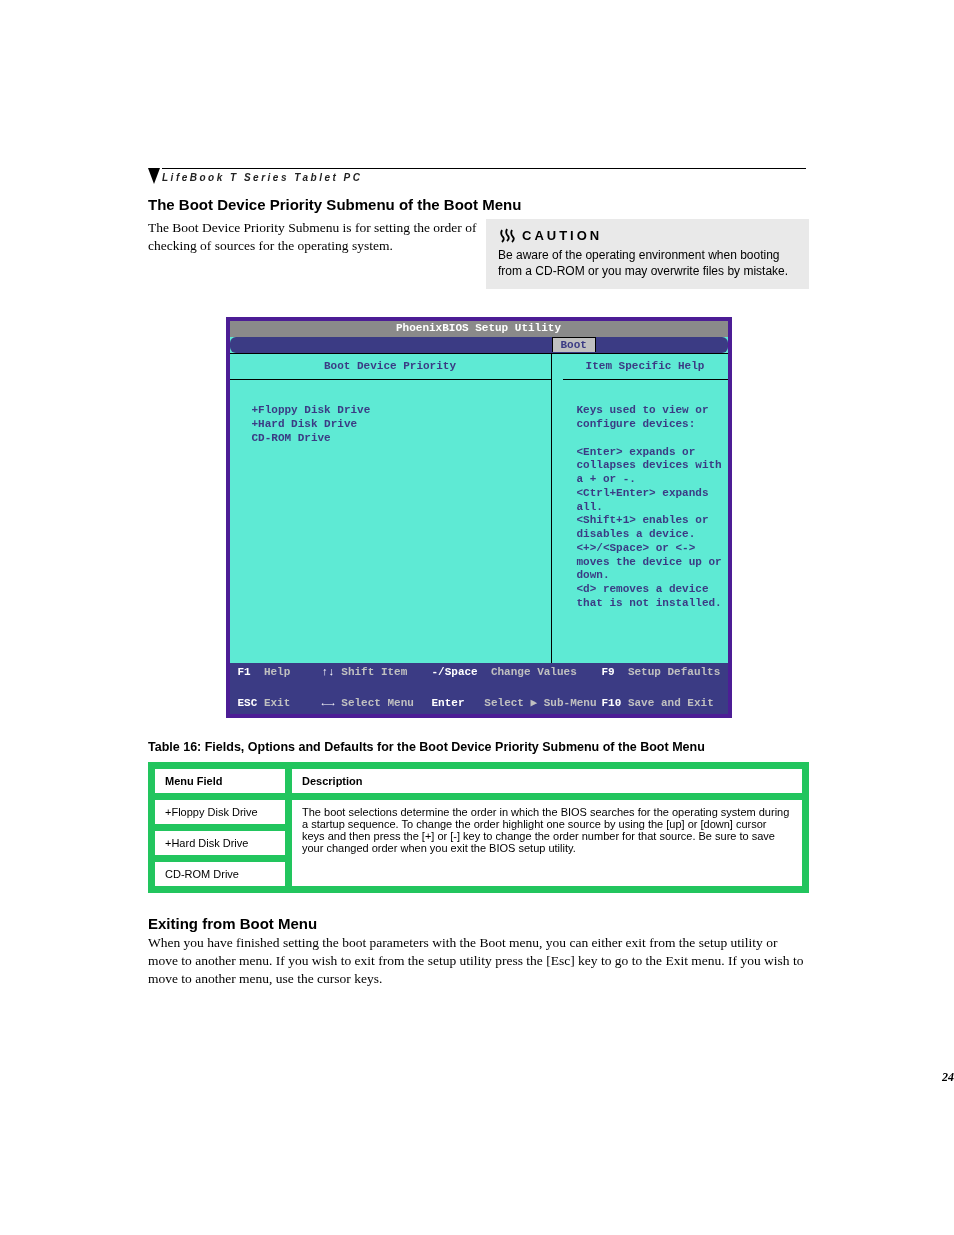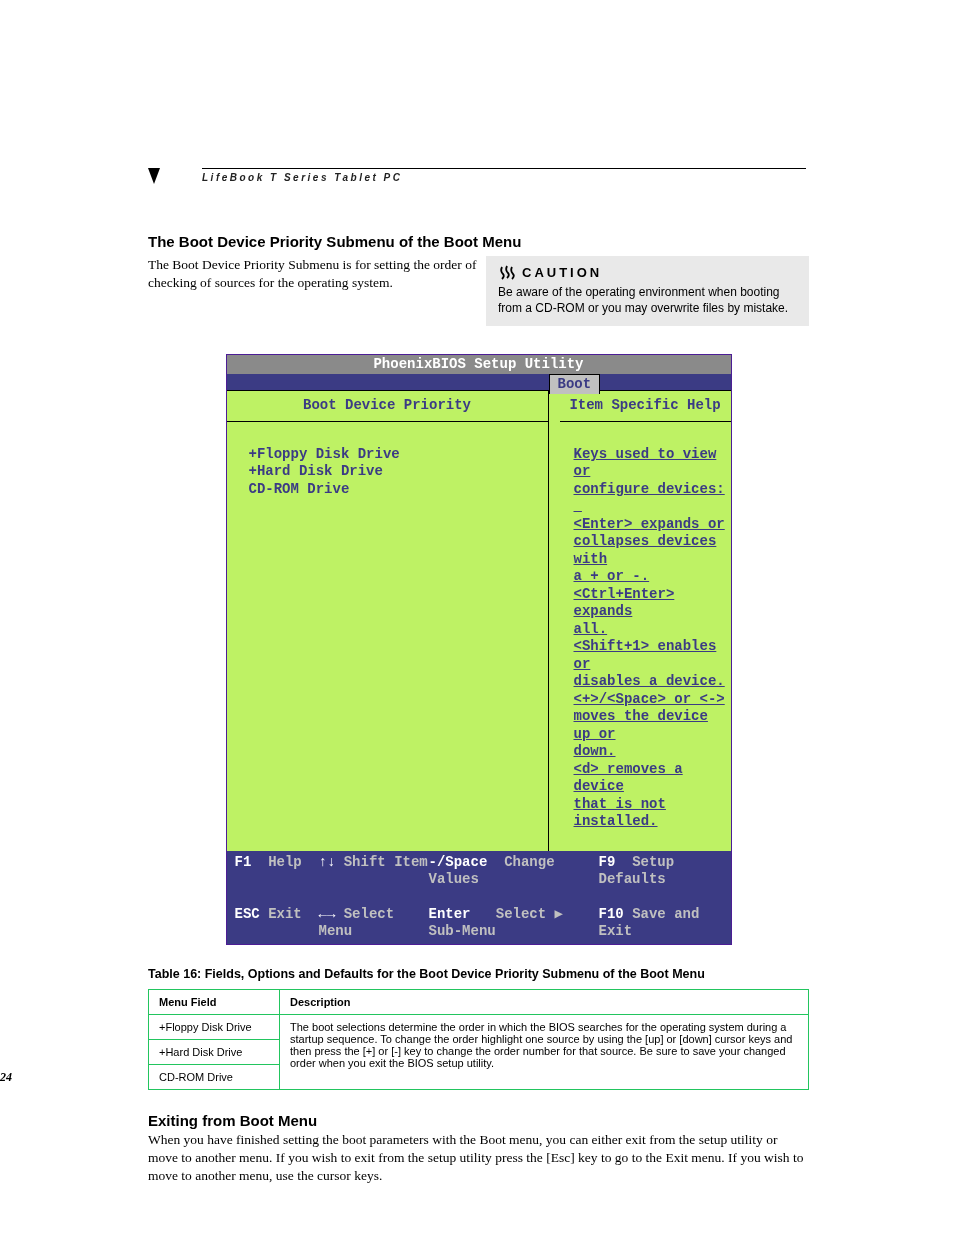--- a/index.html
+++ b/index.html
@@ -21,32 +21,31 @@
     left: 162px;
     right: 148px;
     border-top: 1px solid #000;
     padding-top: 3px;
     font-family: Verdana, Arial, sans-serif;
     font-size: 10px;
     letter-spacing: 2.5px;
     font-style: italic;
     font-weight: bold;
     color: #222;
-    margin-left: 40px;
   }
   .running-chevron {
     position: absolute;
     top: 168px;
     left: 148px;
     width: 0; height: 0;
     border-left: 6px solid transparent;
     border-right: 6px solid transparent;
     border-top: 16px solid #000;
   }
-  .content { margin-top: 68px; }
+  .content { margin-top: 31px; }
   h2.section {
     font-family: Verdana, Arial, sans-serif;
     font-weight: bold;
     font-size: 15px;
     margin: 0 0 6px 0;
   }
   .two-col { display: flex; gap: 8px; }
   .col-left { width: 330px; font-size: 13.5px; line-height: 1.35; }
   .caution-box {
     flex: 1;
@@ -62,37 +61,38 @@
     font-size: 13px;
     margin-bottom: 2px;
     display: flex;
     align-items: center;
     gap: 6px;
   }
   
   .bios-wrap { margin: 28px auto 0 auto; width: 506px; }
   .bios {
     font-family: "Courier New", monospace;
-    font-size: 14px;
+    font-size: 11px;
     color: #000;
-    border: 1px solid #4c1d95;
-    background: #bef264;
+    border: 4px solid #4c1d95;
+    background: #5eead4;
     line-height: 1.25;
   }
   .bios-title {
     background: #8a8a8a;
     color: #fff;
     text-align: center;
     font-weight: bold;
     padding: 1px 0;
   }
   .bios-tabbar {
     background: #3b3b84;
     height: 16px;
     position: relative;
+    border-radius: 6px;
   }
   .bios-tab {
     position: absolute;
     left: 322px;
     top: 0;
     background: #c0c0c0;
     color: #3b3b84;
     font-weight: bold;
     padding: 1px 8px 0 8px;
     border: 1px solid #000;
@@ -123,21 +123,20 @@
     padding: 24px 12px 24px 22px;
     min-height: 235px;
     font-weight: bold;
     color: #3b3b84;
   }
   .bios-help {
     padding: 24px 4px 20px 14px;
     min-height: 235px;
     font-weight: bold;
     color: #3b3b84;
-    text-decoration: underline;
   }
   .bios-footer {
     background: #3b3b84;
     color: #fff;
     font-weight: bold;
     padding: 3px 8px;
     display: grid;
     grid-template-columns: 84px 110px 170px 140px;
     row-gap: 17px;
   }
@@ -157,21 +156,21 @@
     margin-top: 22px;
   }
   table.fields {
     width: 100%;
     border-collapse: collapse;
     margin-top: 8px;
     font-family: Verdana, Arial, sans-serif;
     font-size: 11px;
   }
   table.fields th, table.fields td {
-    border: 1px solid #22c55e;
+    border: 7px solid #22c55e;
     padding: 6px 10px;
     text-align: left;
     vertical-align: top;
   }
   table.fields th { font-weight: bold; }
   table.fields td.menu { width: 110px; }
   .exit-h {
     font-family: Verdana, Arial, sans-serif;
     font-weight: bold;
     font-size: 15px;
@@ -179,21 +178,21 @@
   }
   .exit-p {
     font-size: 13.5px;
     line-height: 1.35;
     margin-top: 2px;
   }
   .page-num {
     position: absolute;
     bottom: 150px;
     left: 0; right: 0;
-    text-align: left;
+    text-align: right;
     font-style: italic;
     font-weight: bold;
     font-size: 12px;
   }
 </style>
 </head>
 <body>
 
 <div class="page">
 

